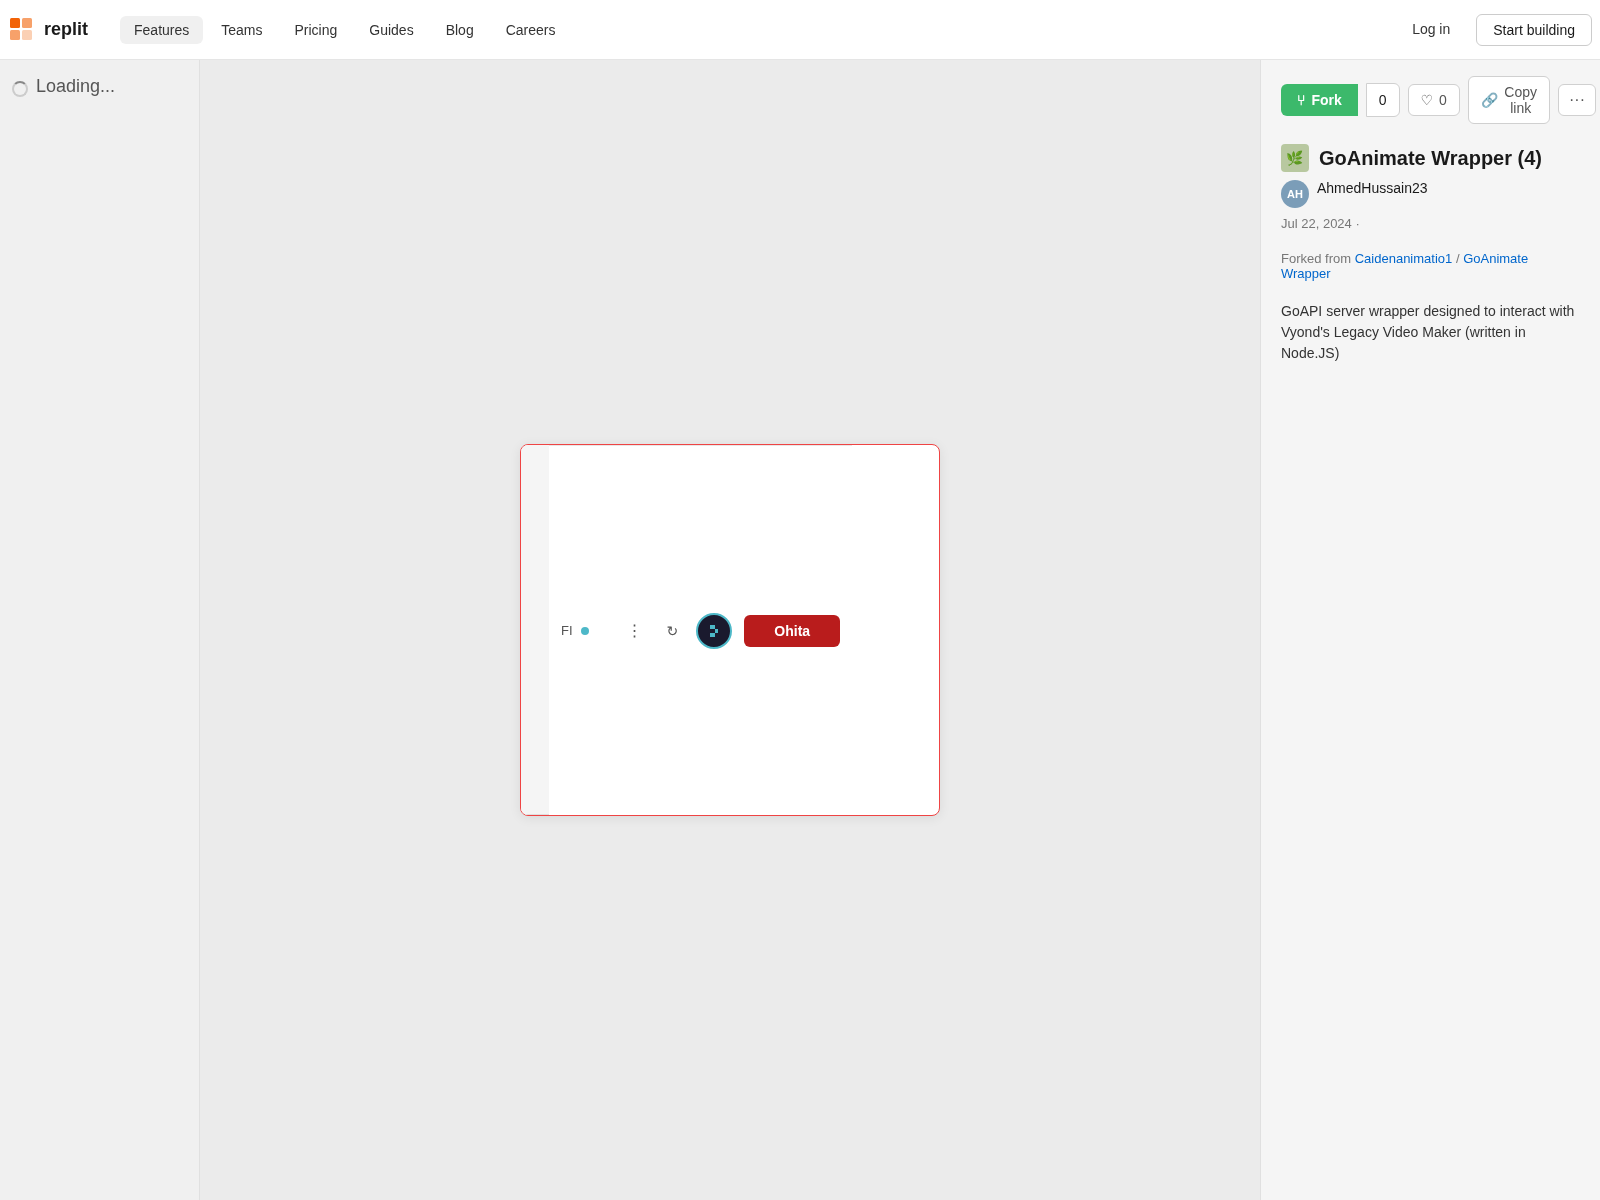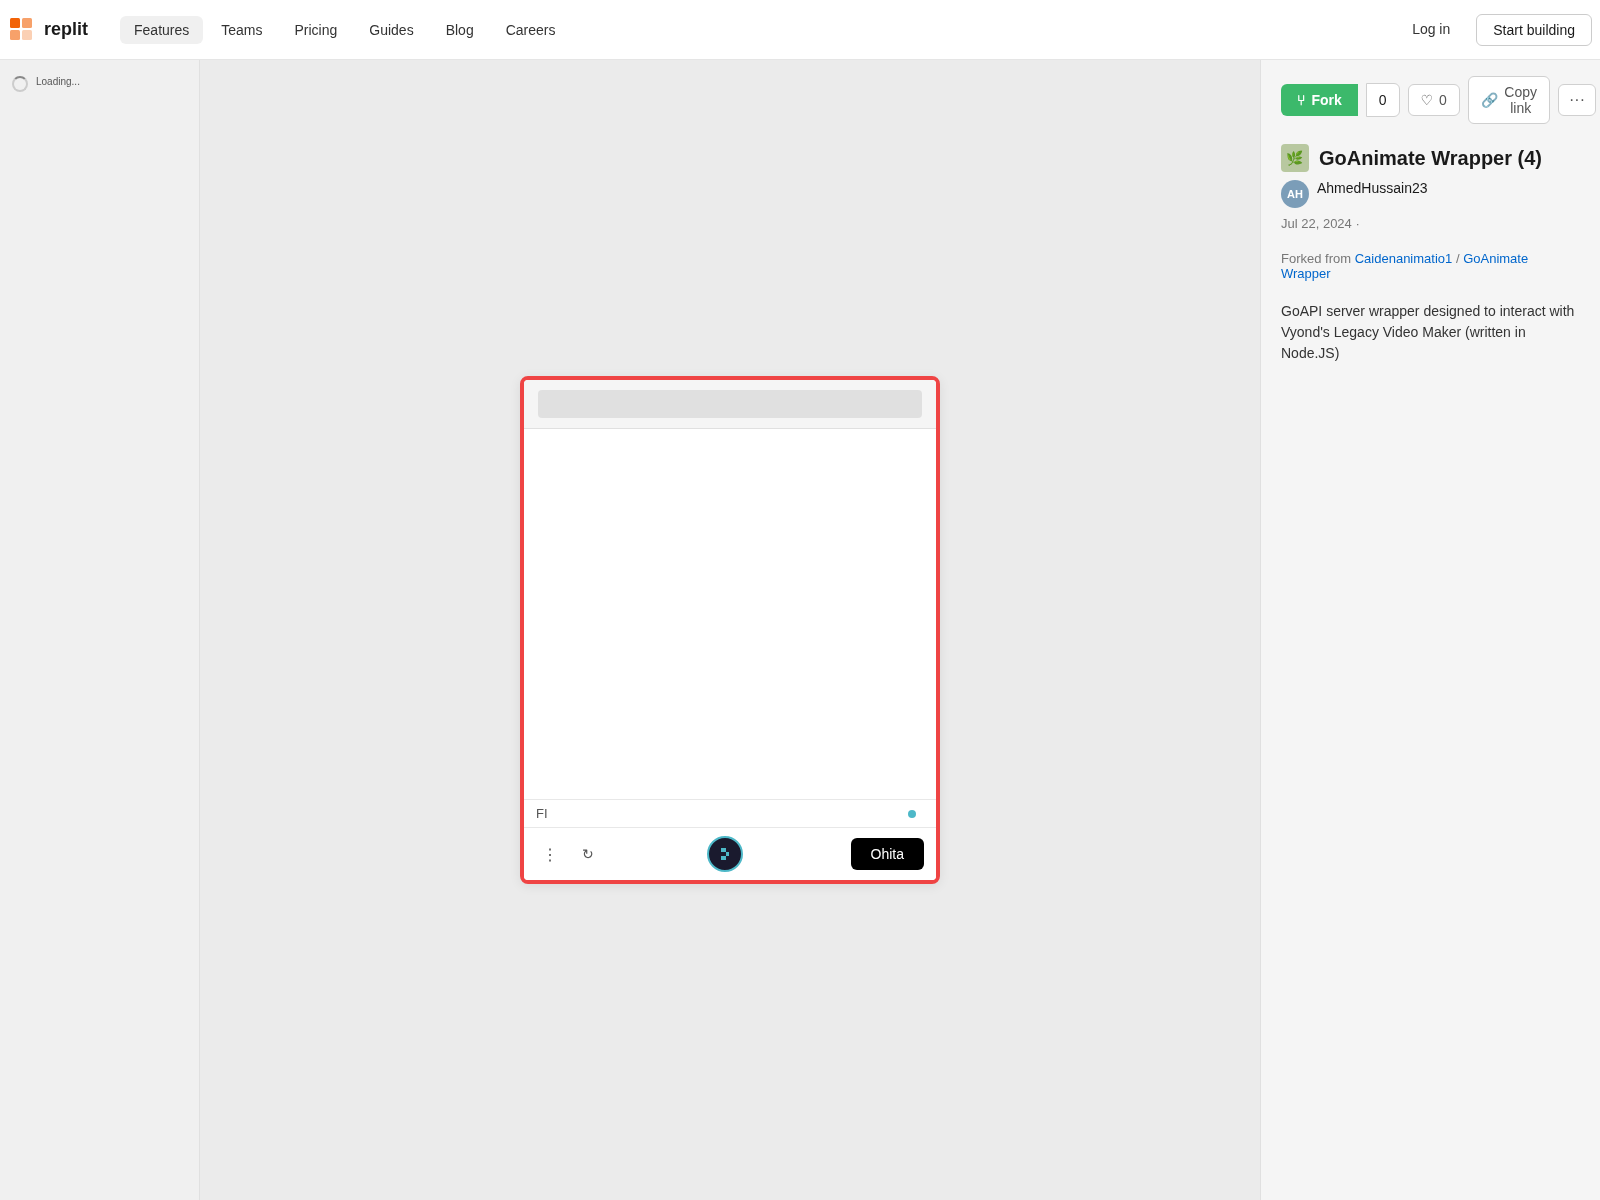--- a/index.html
+++ b/index.html
@@ -33,36 +33,36 @@
     
     .main-layout {
       display: flex; height: calc(100vh - 60px); overflow: hidden;
     }
 
     
     .sidebar {
       width: 200px; min-width: 200px; background: #f0f0f0; border-right: 1px solid #e0e0e0;
       padding: 16px 12px; display: flex; flex-direction: column; gap: 8px;
     }
-    .sidebar-loading { display: flex; align-items: flex-start; gap: 8px; color: #555; font-size: 10px; }
+    .sidebar-loading { display: flex; align-items: flex-end; gap: 8px; color: #555; font-size: 18px; }
     .loading-spinner {
       width: 16px; height: 16px; border: 2px solid #ccc; border-top-color: #888;
       border-radius: 50%; animation: spin 0.8s linear infinite;
     }
     @keyframes spin { to { transform: rotate(360deg); } }
 
     
     .editor-area {
       flex: 1; background: #ebebeb; display: flex; align-items: center; justify-content: center;
       overflow: hidden;
     }
     .repl-window {
-      width: 420px; background: #fff; border: 4px solid #ef4444; border-radius: 8px;
+      width: 420px; background: #fff; border: 1px solid #ef4444; border-radius: 8px;
       box-shadow: 0 2px 12px rgba(0,0,0,0.08); overflow: hidden;
-      display: flex; flex-direction: column;
+      display: flex; flex-direction: row;
     }
     .repl-top-bar {
       background: #f5f5f5; padding: 10px 14px; border-bottom: 1px solid #e0e0e0;
     }
     .repl-url-bar {
       background: #e0e0e0; border-radius: 4px; height: 28px; width: 100%;
     }
     .repl-content-area {
       height: 370px; background: #fff;
     }
@@ -88,22 +88,22 @@
       background: transparent; border: none; cursor: pointer; color: #555;
       font-size: 14px; padding: 4px 6px; display: flex; align-items: center;
     }
     .toolbar-center { flex: 1; display: flex; justify-content: center; }
     .toolbar-logo-circle {
       width: 36px; height: 36px; border-radius: 50%; border: 2.5px solid #4db8c8;
       background: #1a1a2e; display: flex; align-items: center; justify-content: center;
       overflow: hidden;
     }
     .btn-ohita {
-      background: #000000; color: #fff; border: none; border-radius: 6px;
-      padding: 8px 20px; font-size: 14px; font-weight: 400; cursor: pointer;
+      background: #b91c1c; color: #fff; border: none; border-radius: 6px;
+      padding: 8px 30px; font-size: 14px; font-weight: 700; cursor: pointer;
       margin-left: auto;
     }
 
     
     .right-panel {
       width: 340px; min-width: 340px; background: #f5f5f5; border-left: 1px solid #e0e0e0;
       padding: 16px 20px; overflow-y: auto;
     }
     .action-bar {
       display: flex; align-items: center; gap: 8px; margin-bottom: 20px;

